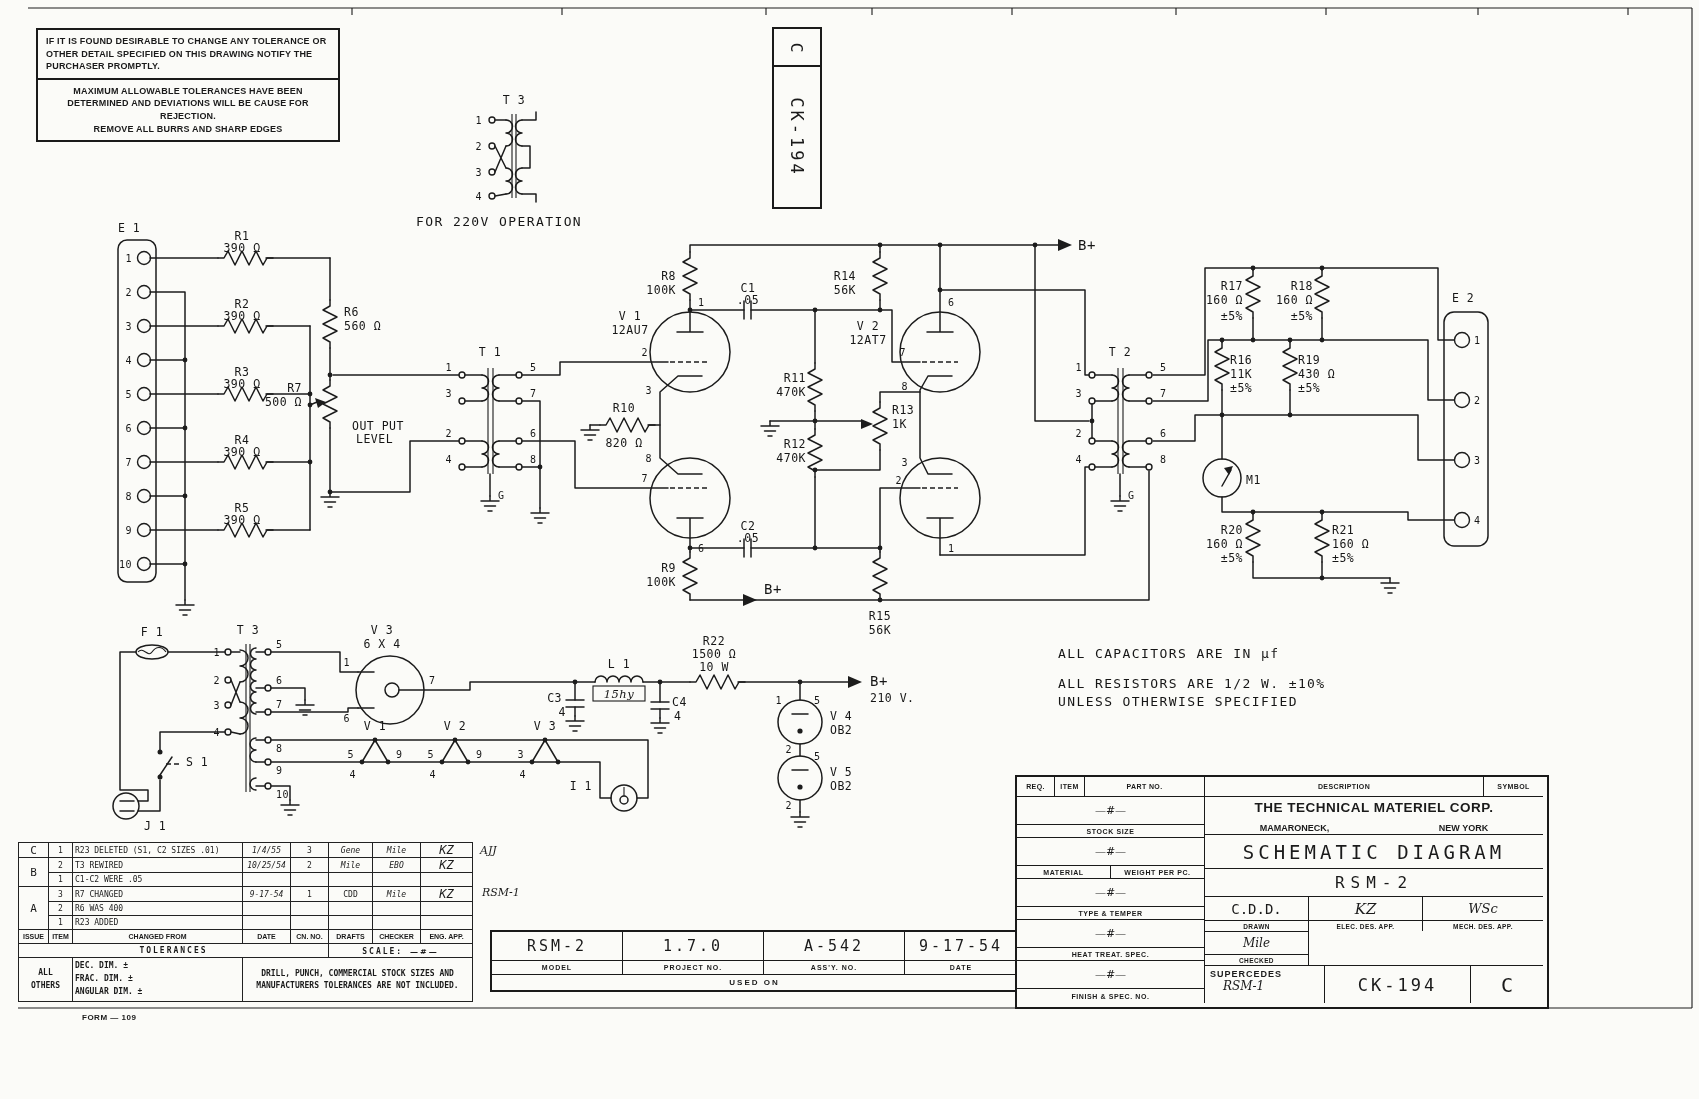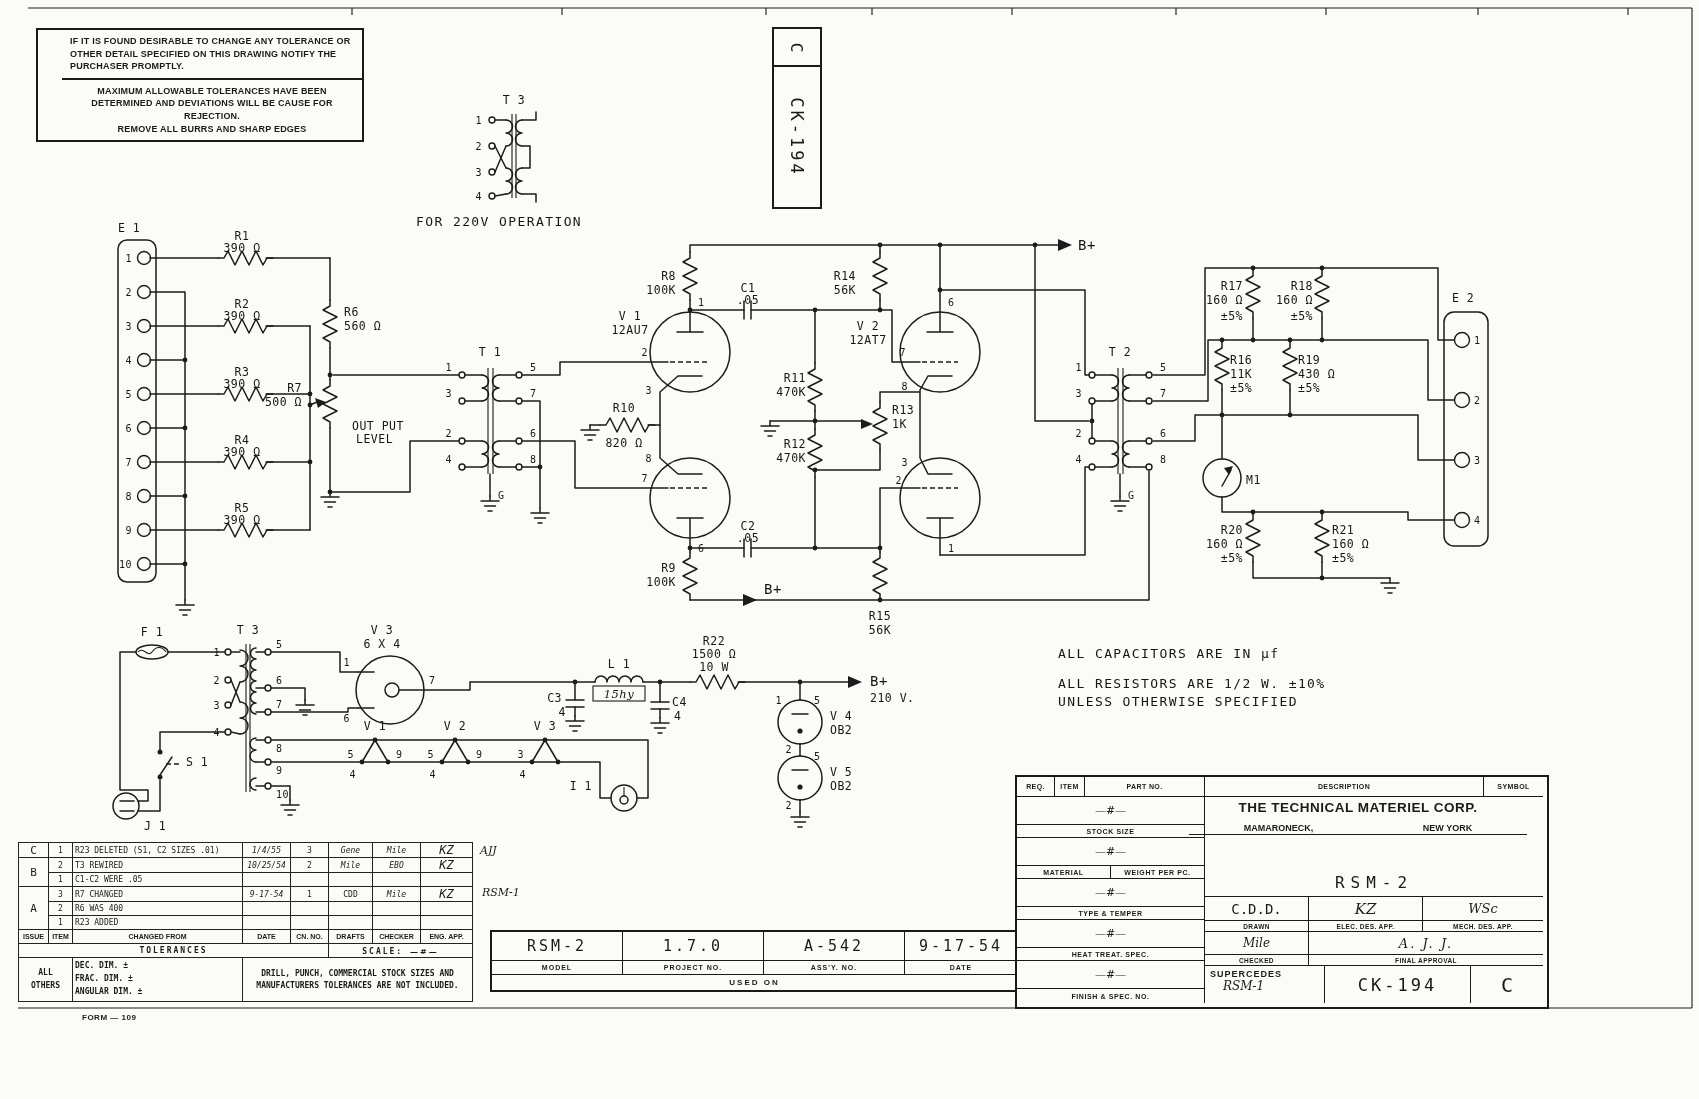--- a/index.html
+++ b/index.html
@@ -13,21 +13,21 @@
   .pc{fill:none;stroke:#1c1c1c;stroke-width:1.4;}
   .arr{fill:#1c1c1c;stroke:none;}
   .pin{font-size:10px;}
   .lab{font-size:11.5px;}
   .big{font-size:14px;}
   .note{font-size:13px;letter-spacing:1.4px;}
   .mid{text-anchor:middle;} .end{text-anchor:end;}
   .hand{font-family:"DejaVu Serif",serif;font-style:italic;}
   .abs{position:absolute;}
   
-  .notes-box{left:36px;top:28px;width:300px;border:2px solid #1a1a1a;background:#fbfbf8;padding-left:24px;}
+  .notes-box{left:36px;top:28px;width:300px;border:2px solid #1a1a1a;background:#fbfbf8;}
   .notes-box .sec{padding:5px 8px;font-size:9px;font-weight:bold;letter-spacing:.2px;
                   line-height:1.4;text-align:center;}
   .notes-box .sec.first{border-bottom:2px solid #1a1a1a;text-align:left;}
   
   .ck-box{left:772px;top:27px;width:46px;height:178px;border:2.5px solid #1a1a1a;background:#fbfbf8;
           display:flex;flex-direction:column;}
   .ck-box .c-cell{height:36px;border-bottom:2px solid #1a1a1a;display:flex;align-items:center;justify-content:center;}
   .ck-box .n-cell{flex:1;display:flex;align-items:center;justify-content:center;}
   .rot90{transform:rotate(90deg);white-space:nowrap;font-family:"DejaVu Sans Mono",monospace;}
   .c-cell .rot90{font-size:16px;}
@@ -693,48 +693,45 @@
   <div class="tb lblbar bt bb br" style="left:94px;top:88px;width:94px;height:14px">WEIGHT PER PC.</div>
   <div class="tb dittoc br hand" style="left:0;top:102px;width:188px;height:27px">—#—</div>
   <div class="tb lblbar bt bb br" style="left:0;top:129px;width:188px;height:14px">TYPE &amp; TEMPER</div>
   <div class="tb dittoc br hand" style="left:0;top:143px;width:188px;height:27px">—#—</div>
   <div class="tb lblbar bt bb br" style="left:0;top:170px;width:188px;height:14px">HEAT TREAT. SPEC.</div>
   <div class="tb dittoc br hand" style="left:0;top:184px;width:188px;height:27px">—#—</div>
   <div class="tb lblbar bt br" style="left:0;top:211px;width:188px;height:15px">FINISH &amp; SPEC. NO.</div>
 
   <div class="tb hcell bb" style="left:188px;top:0;width:278px;height:20px">DESCRIPTION</div>
   <div class="tb hcell bb bl" style="left:466px;top:0;width:60px;height:20px">SYMBOL</div>
-  <div class="tb bb" style="left:172px;top:20px;width:338px;height:38px">
+  <div class="tb bb" style="left:188px;top:20px;width:338px;height:38px">
     <div class="company" style="margin-top:3px">THE TECHNICAL MATERIEL CORP.</div>
     <div style="display:flex;justify-content:space-around;margin-top:8px">
       <span class="citystate">MAMARONECK,</span>
       <span class="citystate">NEW YORK</span>
     </div>
   </div>
+  <div class="tb bb sigc bigtitle" style="left:188px;top:58px;width:338px;height:34px">SCHEMATIC DIAGRAM</div>
   <div class="tb bb sigc modeltxt" style="left:188px;top:92px;width:338px;height:28px">RSM-2</div>
   <div class="tb appcell br" style="left:188px;top:120px;width:104px;height:34px">
     <div class="s" style="font-size:14px;font-family:'DejaVu Sans Mono',monospace">C.D.D.</div>
     <div class="l">DRAWN</div>
   </div>
   <div class="tb appcell br" style="left:292px;top:120px;width:114px;height:34px">
     <div class="s hand" style="font-size:15px">KZ</div>
     <div class="l">ELEC. DES. APP.</div>
   </div>
   <div class="tb appcell" style="left:406px;top:120px;width:120px;height:34px">
     <div class="s hand" style="font-size:13px">WSc</div>
     <div class="l">MECH. DES. APP.</div>
   </div>
   <div class="tb appcell bt br" style="left:188px;top:154px;width:104px;height:34px">
     <div class="s hand" style="font-size:12px">Mile</div>
     <div class="l">CHECKED</div>
   </div>
-  <div class="tb appcell bt" style="left:292px;top:154px;width:234px;height:34px">
-    <div class="s hand" style="font-size:13px;letter-spacing:2px">A. J. J.</div>
-    <div class="l">FINAL APPROVAL</div>
-  </div>
   <div class="tb bt br" style="left:188px;top:188px;width:120px;height:38px">
     <div style="font-size:9px;font-weight:bold;letter-spacing:1px;margin:3px 0 0 5px">SUPERCEDES</div>
     <div class="hand" style="font-size:12px;margin-left:18px">RSM-1</div>
   </div>
   <div class="tb bt br sigc" style="left:308px;top:188px;width:146px;height:38px;font-size:17px;letter-spacing:3px;font-family:'DejaVu Sans Mono',monospace">CK-194</div>
   <div class="tb bt sigc" style="left:454px;top:188px;width:72px;height:38px;font-size:20px;font-family:'DejaVu Sans Mono',monospace">C</div>
 </div>
 
 <div class="abs form-no">FORM — 109</div>
 

